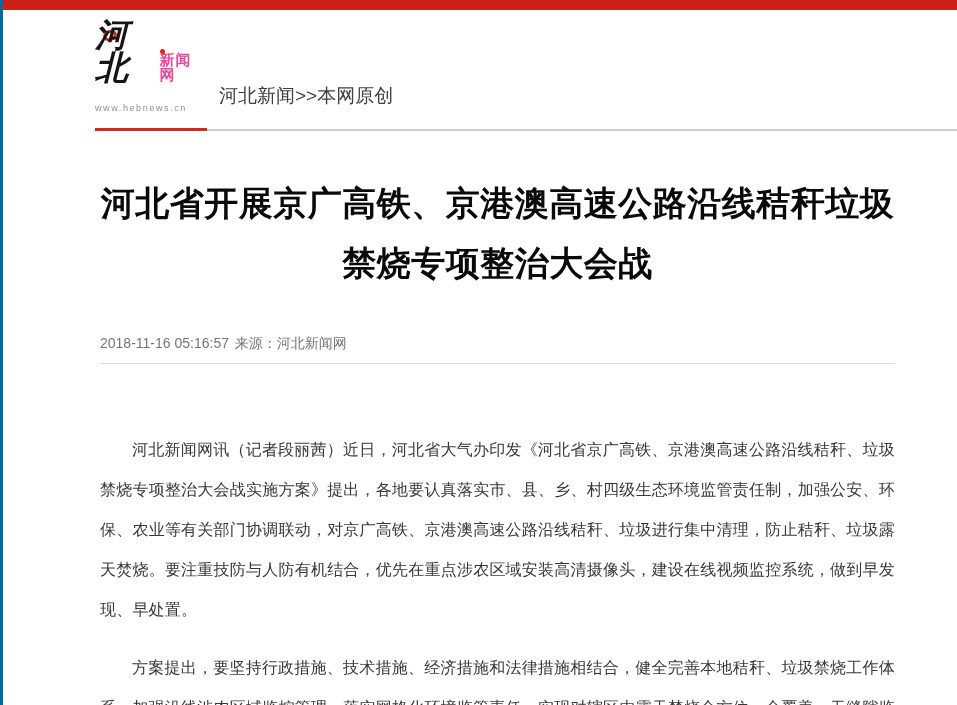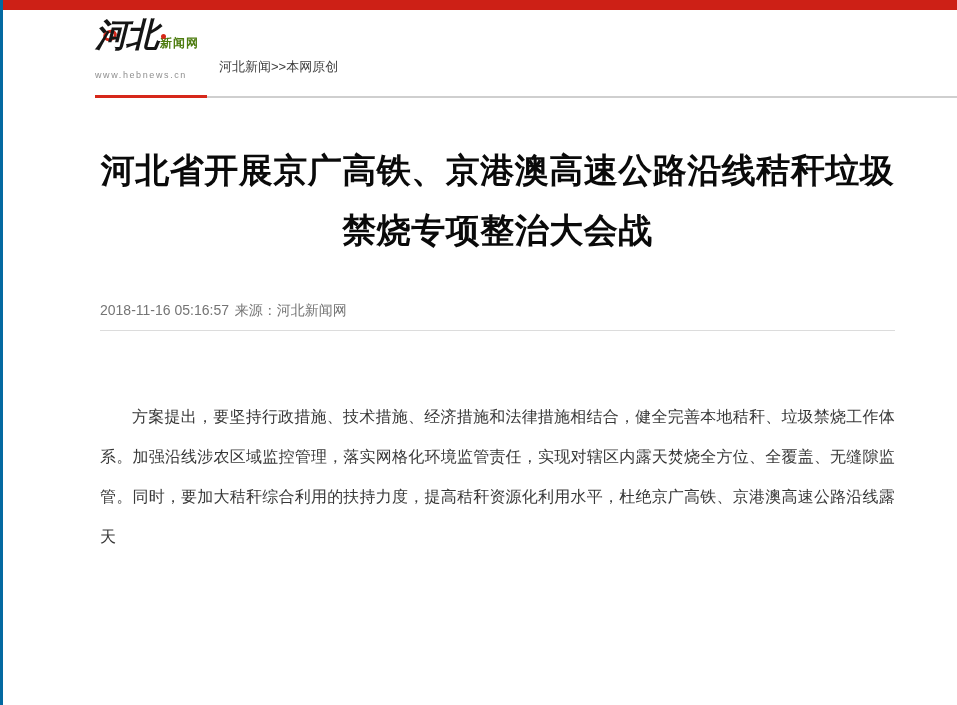--- a/index.html
+++ b/index.html
@@ -38,36 +38,36 @@
   }
   .logo-swirl {
     position:absolute; left:8px; top:12px;
     width:14px; height:11px;
     border:3px solid #d6281a;
     border-radius:50%;
     transform:rotate(-18deg);
     z-index:0;
   }
   .logo-xinwenwang {
-    font-weight:bold; font-size:12px; color:#4d7c0f;
+    font-weight:bold; font-size:15px; color:#ec4899;
     letter-spacing:1px; margin:0 0 2px 3px;
     position:relative;
   }
   .logo-xinwenwang::before {
     content:""; position:absolute; left:1px; top:-3px;
     width:5px; height:5px; border-radius:50%;
     background:#d6281a;
   }
   .logo-url {
     font-size:9px; color:#8f8f8f;
     letter-spacing:1.6px; margin-top:19px;
     white-space:nowrap;
   }
   .breadcrumb {
-    font-size:13px; color:#3f3f3f;
+    font-size:19px; color:#3f3f3f;
     margin:0 0 4px 12px;
     cursor:pointer;
     white-space:nowrap;
   }
   
   .rule-row {
     margin-top:15px;
     display:flex; align-items:flex-end;
   }
   .rule-red { width:112px; height:3px; background:#d6281a; margin-left:92px; }
@@ -136,17 +136,18 @@
     <h1 class="article-title">河北省开展京广高铁、京港澳高速公路沿线秸秆垃圾禁烧专项整治大会战</h1>
 
     <div class="article-meta">
       <span class="meta-datetime">2018-11-16 05:16:57</span>
       <span class="meta-source">来源：河北新闻网</span>
     </div>
 
     <hr class="meta-divider">
 
     <div class="article-body">
+      <p>河北新闻网讯（记者段丽茜）近日，河北省大气办印发《河北省京广高铁、京港澳高速公路沿线秸秆、垃圾禁烧专项整治大会战实施方案》提出，各地要认真落实市、县、乡、村四级生态环境监管责任制，加强公安、环保、农业等有关部门协调联动，对京广高铁、京港澳高速公路沿线秸秆、垃圾进行集中清理，防止秸秆、垃圾露天焚烧。要注重技防与人防有机结合，优先在重点涉农区域安装高清摄像头，建设在线视频监控系统，做到早发现、早处置。</p>
       <p>方案提出，要坚持行政措施、技术措施、经济措施和法律措施相结合，健全完善本地秸秆、垃圾禁烧工作体系。加强沿线涉农区域监控管理，落实网格化环境监管责任，实现对辖区内露天焚烧全方位、全覆盖、无缝隙监管。同时，要加大秸秆综合利用的扶持力度，提高秸秆资源化利用水平，杜绝京广高铁、京港澳高速公路沿线露天</p>
     </div>
   </div>
 
 </div>
 
 </body></html>

